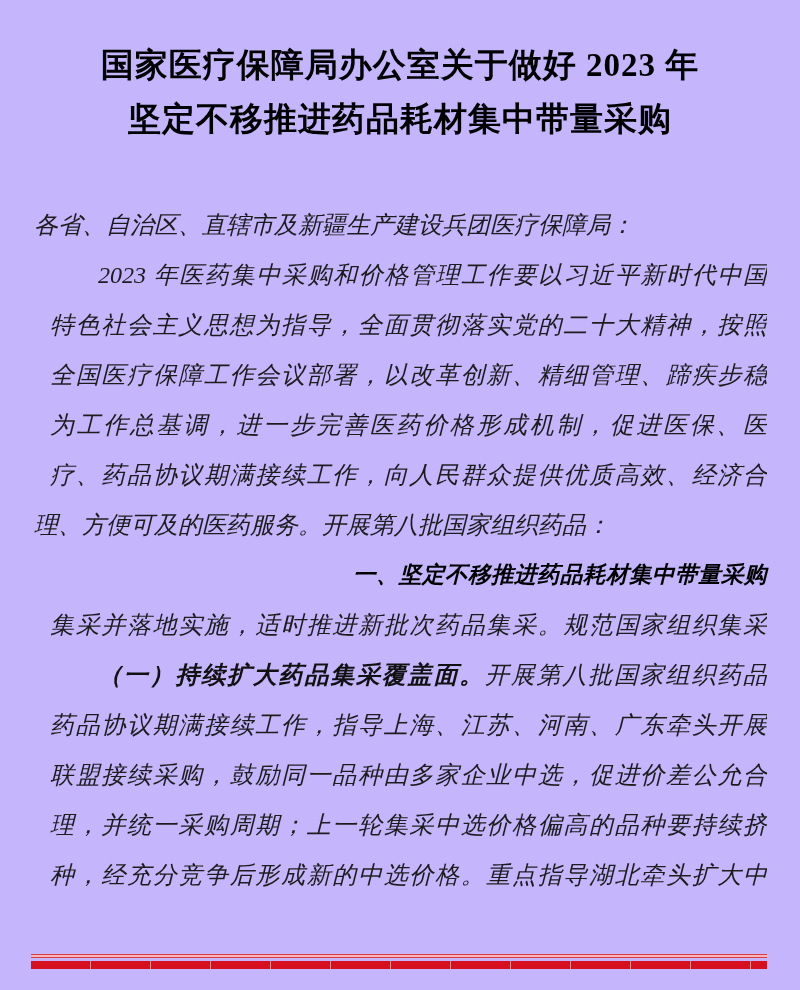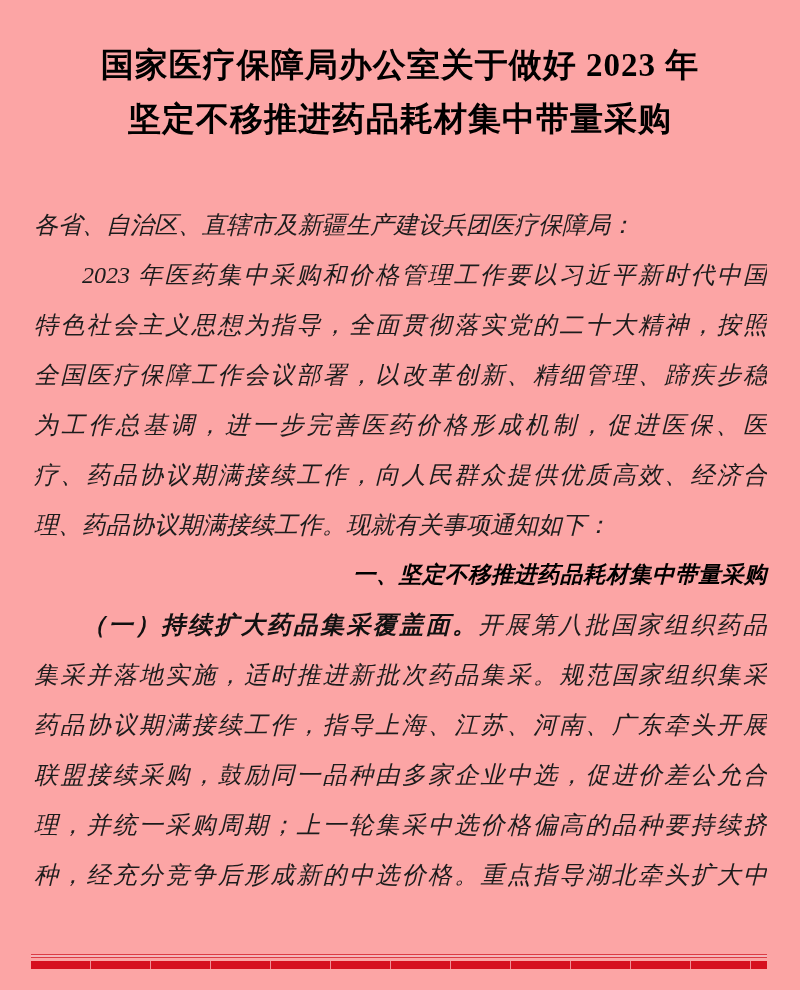--- a/index.html
+++ b/index.html
@@ -4,21 +4,21 @@
 <style>
   html, body {
     margin: 0;
     padding: 0;
     background: #ffffff;
   }
   #page {
     position: relative;
     width: 800px;
     height: 990px;
-    background: #fca5a5;
+    background: #c4b5fd;
     overflow: hidden;
     font-family: "Liberation Serif", "DejaVu Serif", serif;
   }
   
   #doc-title {
     position: absolute;
     top: 38px;
     left: 0;
     width: 100%;
     text-align: center;
@@ -42,20 +42,21 @@
     height: 50px;
     line-height: 50px;
     white-space: nowrap;
   }
   .doc-line.justify {
     white-space: normal;
     text-align: justify;
     text-align-last: justify;
     text-justify: inter-character;
     overflow: hidden;
+    margin-left: 16px;
   }
   .doc-line.indent {
     text-indent: 48px;
   }
   .doc-line.heading {
     font-family: "Liberation Sans", "DejaVu Sans", sans-serif;
     font-weight: 700;
     font-size: 22.5px;
     color: #000000;
     letter-spacing: 0.5px;
@@ -100,24 +101,24 @@
     <div>坚定不移推进药品耗材集中带量采购</div>
   </div>
 
   <div id="doc-body">
     <div class="doc-line">各省、自治区、直辖市及新疆生产建设兵团医疗保障局：</div>
     <div class="doc-line justify indent">2023 年医药集中采购和价格管理工作要以习近平新时代中国</div>
     <div class="doc-line justify">特色社会主义思想为指导，全面贯彻落实党的二十大精神，按照</div>
     <div class="doc-line justify">全国医疗保障工作会议部署，以改革创新、精细管理、蹄疾步稳</div>
     <div class="doc-line justify">为工作总基调，进一步完善医药价格形成机制，促进医保、医</div>
     <div class="doc-line justify">疗、药品协议期满接续工作，向人民群众提供优质高效、经济合</div>
-    <div class="doc-line">理、药品协议期满接续工作。现就有关事项通知如下：</div>
+    <div class="doc-line">理、方便可及的医药服务。开展第八批国家组织药品：</div>
     <div class="doc-line heading indent">一、坚定不移推进药品耗材集中带量采购</div>
+    <div class="doc-line justify">集采并落地实施，适时推进新批次药品集采。规范国家组织集采</div>
     <div class="doc-line justify indent"><span class="lead-bold">（一）持续扩大药品集采覆盖面。</span><span>开展第八批国家组织药品</span></div>
-    <div class="doc-line justify">集采并落地实施，适时推进新批次药品集采。规范国家组织集采</div>
     <div class="doc-line justify">药品协议期满接续工作，指导上海、江苏、河南、广东牵头开展</div>
     <div class="doc-line justify">联盟接续采购，鼓励同一品种由多家企业中选，促进价差公允合</div>
     <div class="doc-line justify">理，并统一采购周期；上一轮集采中选价格偏高的品种要持续挤</div>
     <div class="doc-line justify">种，经充分竞争后形成新的中选价格。重点指导湖北牵头扩大中</div>
   </div>
 
   <div id="red-separator-thin"></div>
   <div id="red-separator-thick"></div>
 
 </div>

